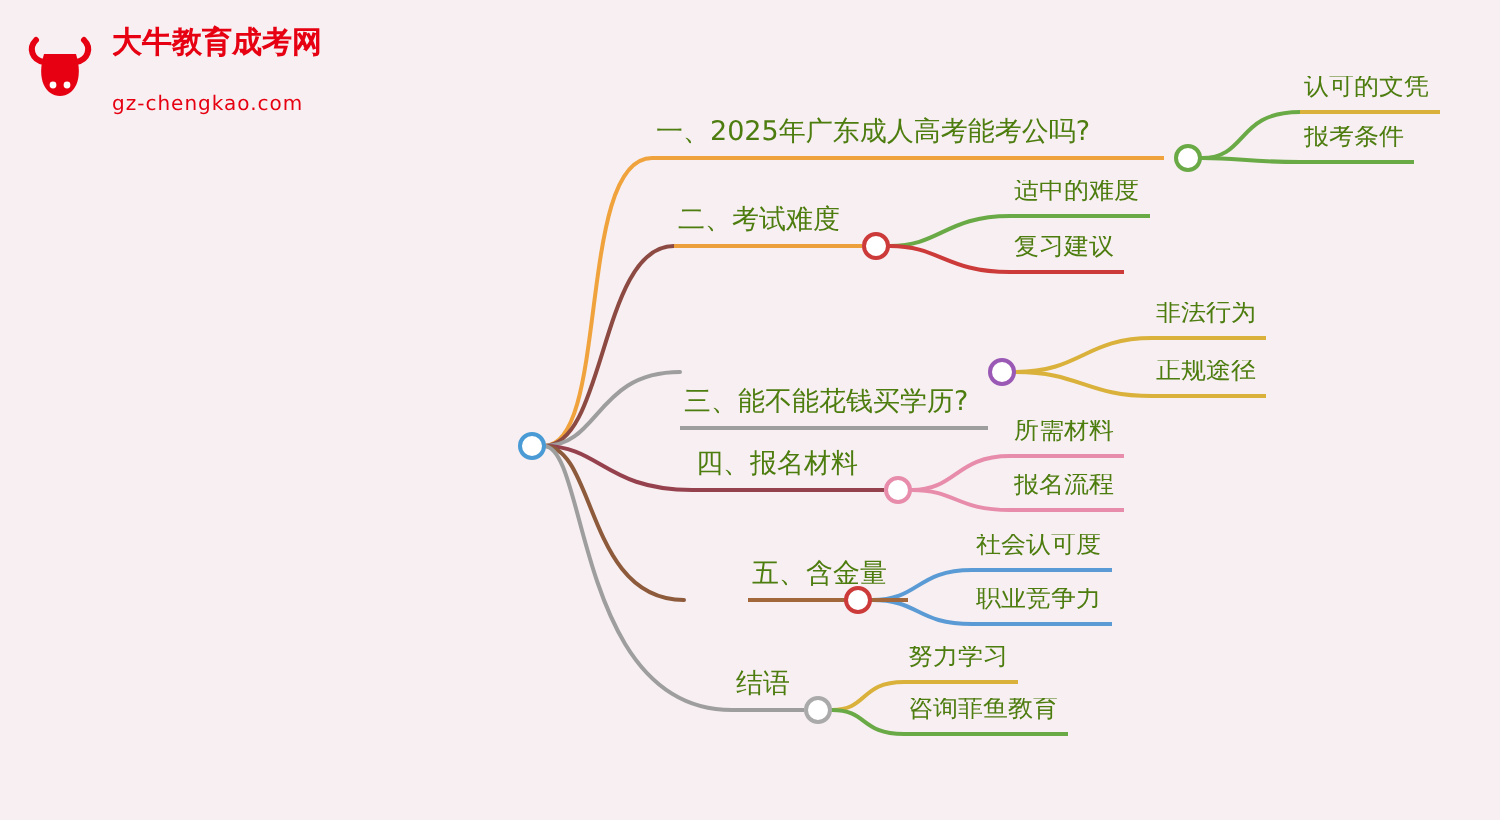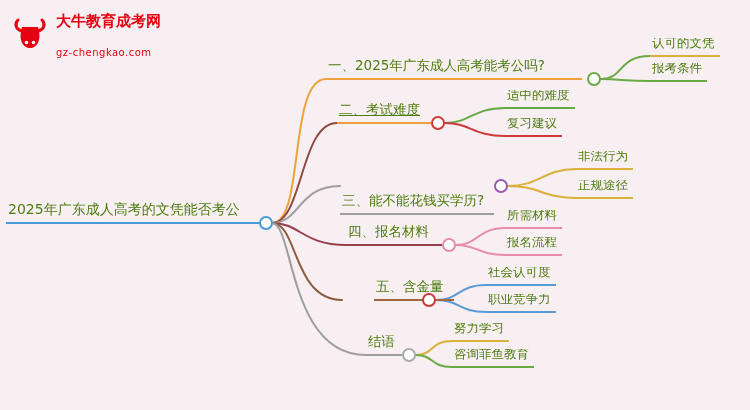--- a/index.html
+++ b/index.html
@@ -27,21 +27,21 @@
 
   
   .root-nd        { left:6px;   top:200px; width:256px; height:24px; border-color:#4a9bd5; }
   .dot-root       { left:259px; top:216px; border-color:#4a9bd5; }
 
   .b1   { left:326px; top:58px;  width:256px; height:22px; border-color:#f0a33c; }
   .dot-b1 { left:587px; top:72px;  border-color:#6aaa46; }
   .b1c1 { left:650px; top:38px;  width:70px; height:19px; border-color:#d9b13b; }
   .b1c2 { left:650px; top:63px;  width:57px; height:19px; border-color:#6aaa46; }
 
-  .b2   { left:337px; top:102px; width:94px;  height:22px; border-color:#ec9f3a;text-decoration:underline; }
+  .b2   { left:337px; top:102px; width:94px;  height:22px; border-color:#ec9f3a; }
   .dot-b2 { left:431px; top:116px; border-color:#cc3a3a; }
   .b2c1 { left:505px; top:90px;  width:70px; height:19px; border-color:#6aaa46; }
   .b2c2 { left:505px; top:118px; width:57px; height:19px; border-color:#cc3a3a; }
 
   .b3   { left:340px; top:165px; width:154px; height:22px; border-color:#9e9e9e;margin-top:28px; }
   .dot-b3 { left:494px; top:179px; border-color:#9b59b6; }
   .b3c1 { left:576px; top:151px; width:57px; height:19px; border-color:#d9b13b; }
   .b3c2 { left:576px; top:180px; width:57px; height:19px; border-color:#d9b13b; }
 
   .b4   { left:346px; top:224px; width:96px;  height:22px; border-color:#96424e; }
@@ -97,21 +97,20 @@
         <circle cx="16.5" cy="28.5" r="1.7" fill="#ffffff"></circle>
         <circle cx="23.5" cy="28.5" r="1.7" fill="#ffffff"></circle>
       </svg>
     </span>
     <span class="logo-text">
       <span class="logo-title">大牛教育成考网</span>
       <span class="logo-domain">gz-chengkao.com</span>
     </span>
   </div>
 
-  <div class="nd root-nd">2025年广东成人高考的文凭能否考公</div>
   <div class="dot dot-root"></div>
 
   <div class="nd br b1">一、2025年广东成人高考能考公吗?</div>
   <div class="dot dot-b1"></div>
   <div class="nd ch b1c1">认可的文凭</div>
   <div class="nd ch b1c2">报考条件</div>
 
   <div class="nd br b2">二、考试难度</div>
   <div class="dot dot-b2"></div>
   <div class="nd ch b2c1">适中的难度</div>

